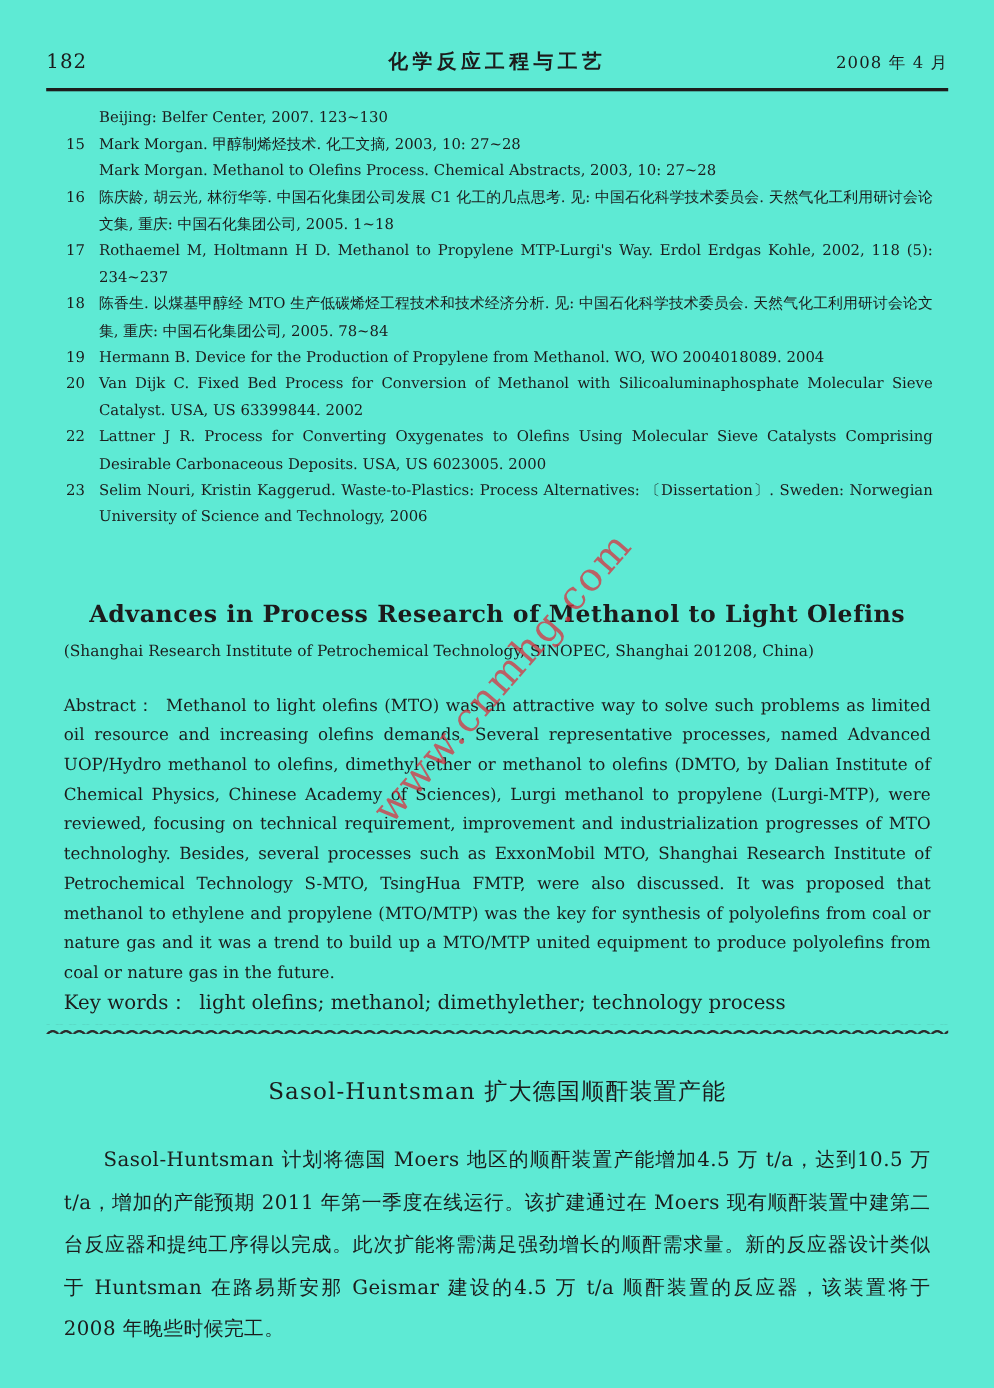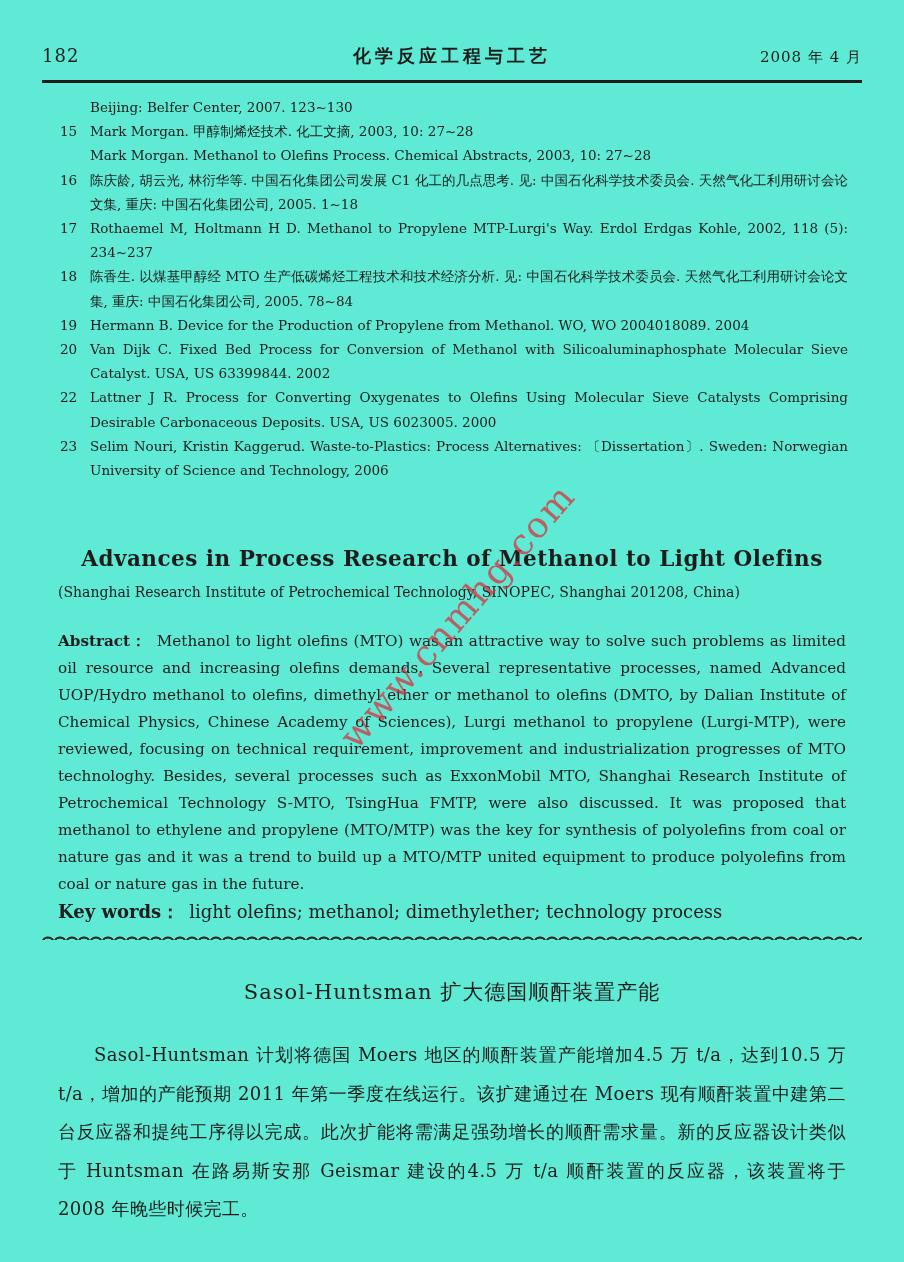--- a/index.html
+++ b/index.html
@@ -105,21 +105,21 @@
     font-size: 14px;
   }
   .abstract {
     margin: 28px 0 0 0;
     font-size: 15.2px;
     line-height: 27px;
     text-align: justify;
     text-justify: inter-word;
   }
   .abstract .label, .keywords .label {
-    font-weight: bold;
+    font-weight: normal;
     margin-right: 10px;
   }
   .keywords {
     margin: 0;
     font-size: 18px;
     line-height: 27px;
   }
   
   .wavy-divider {
     margin: 6px 0 0 0;

